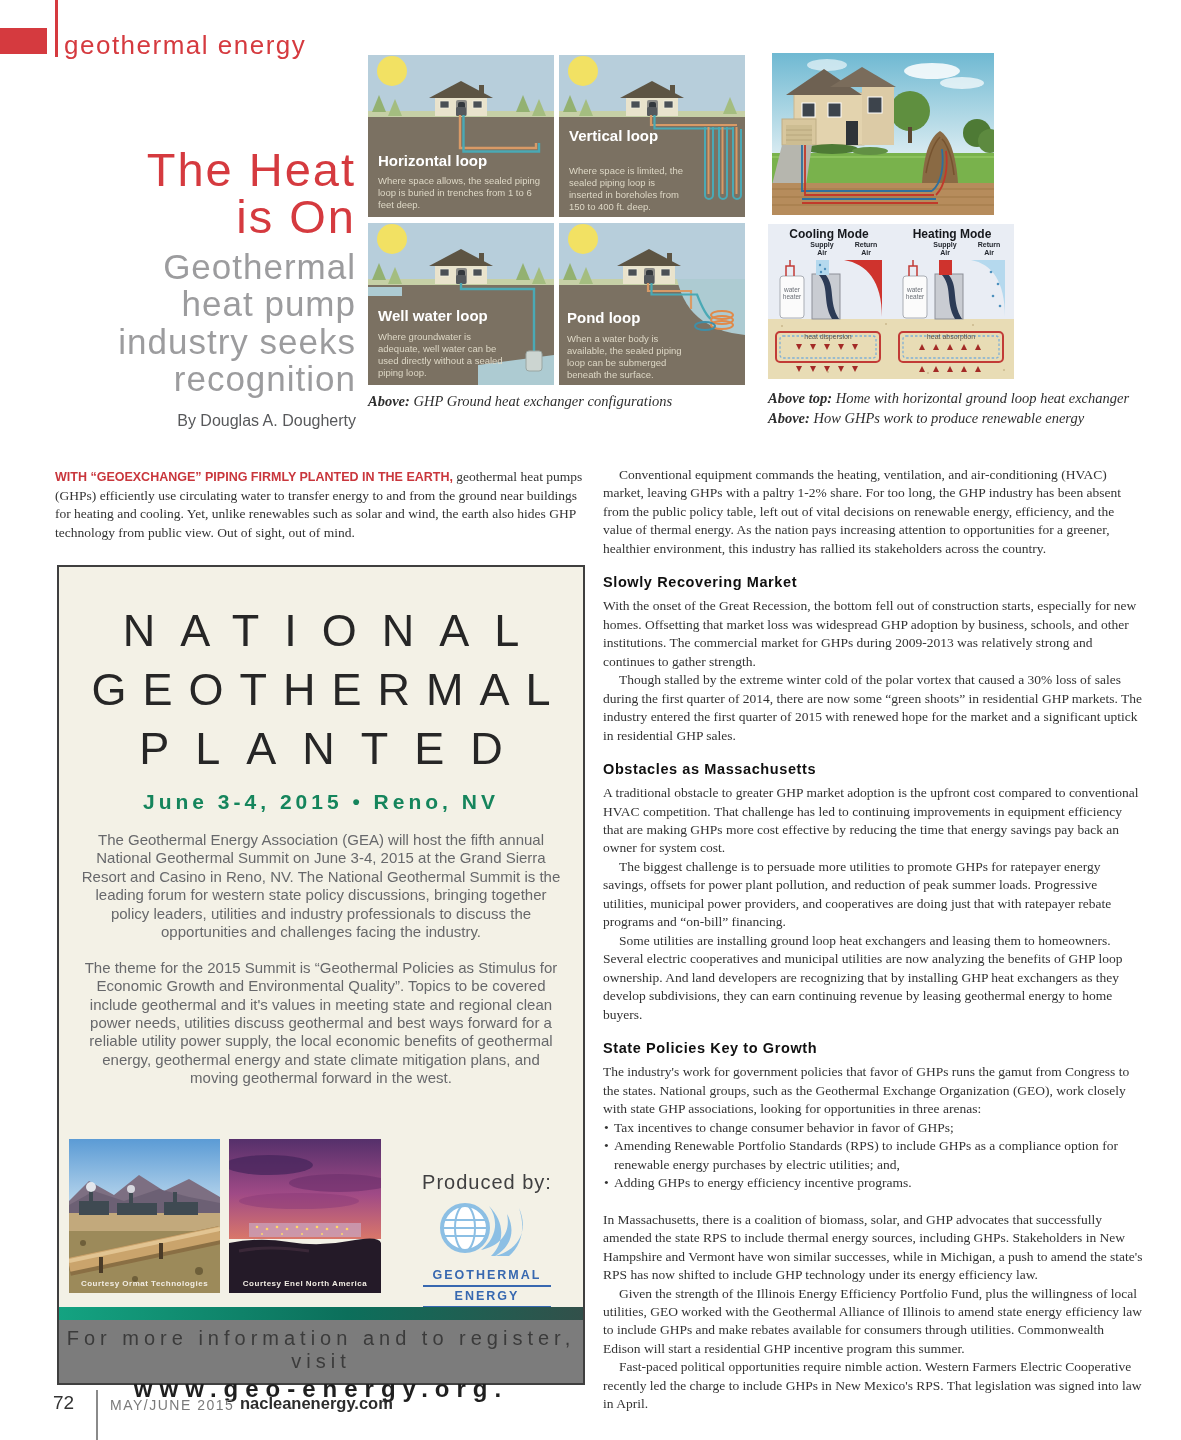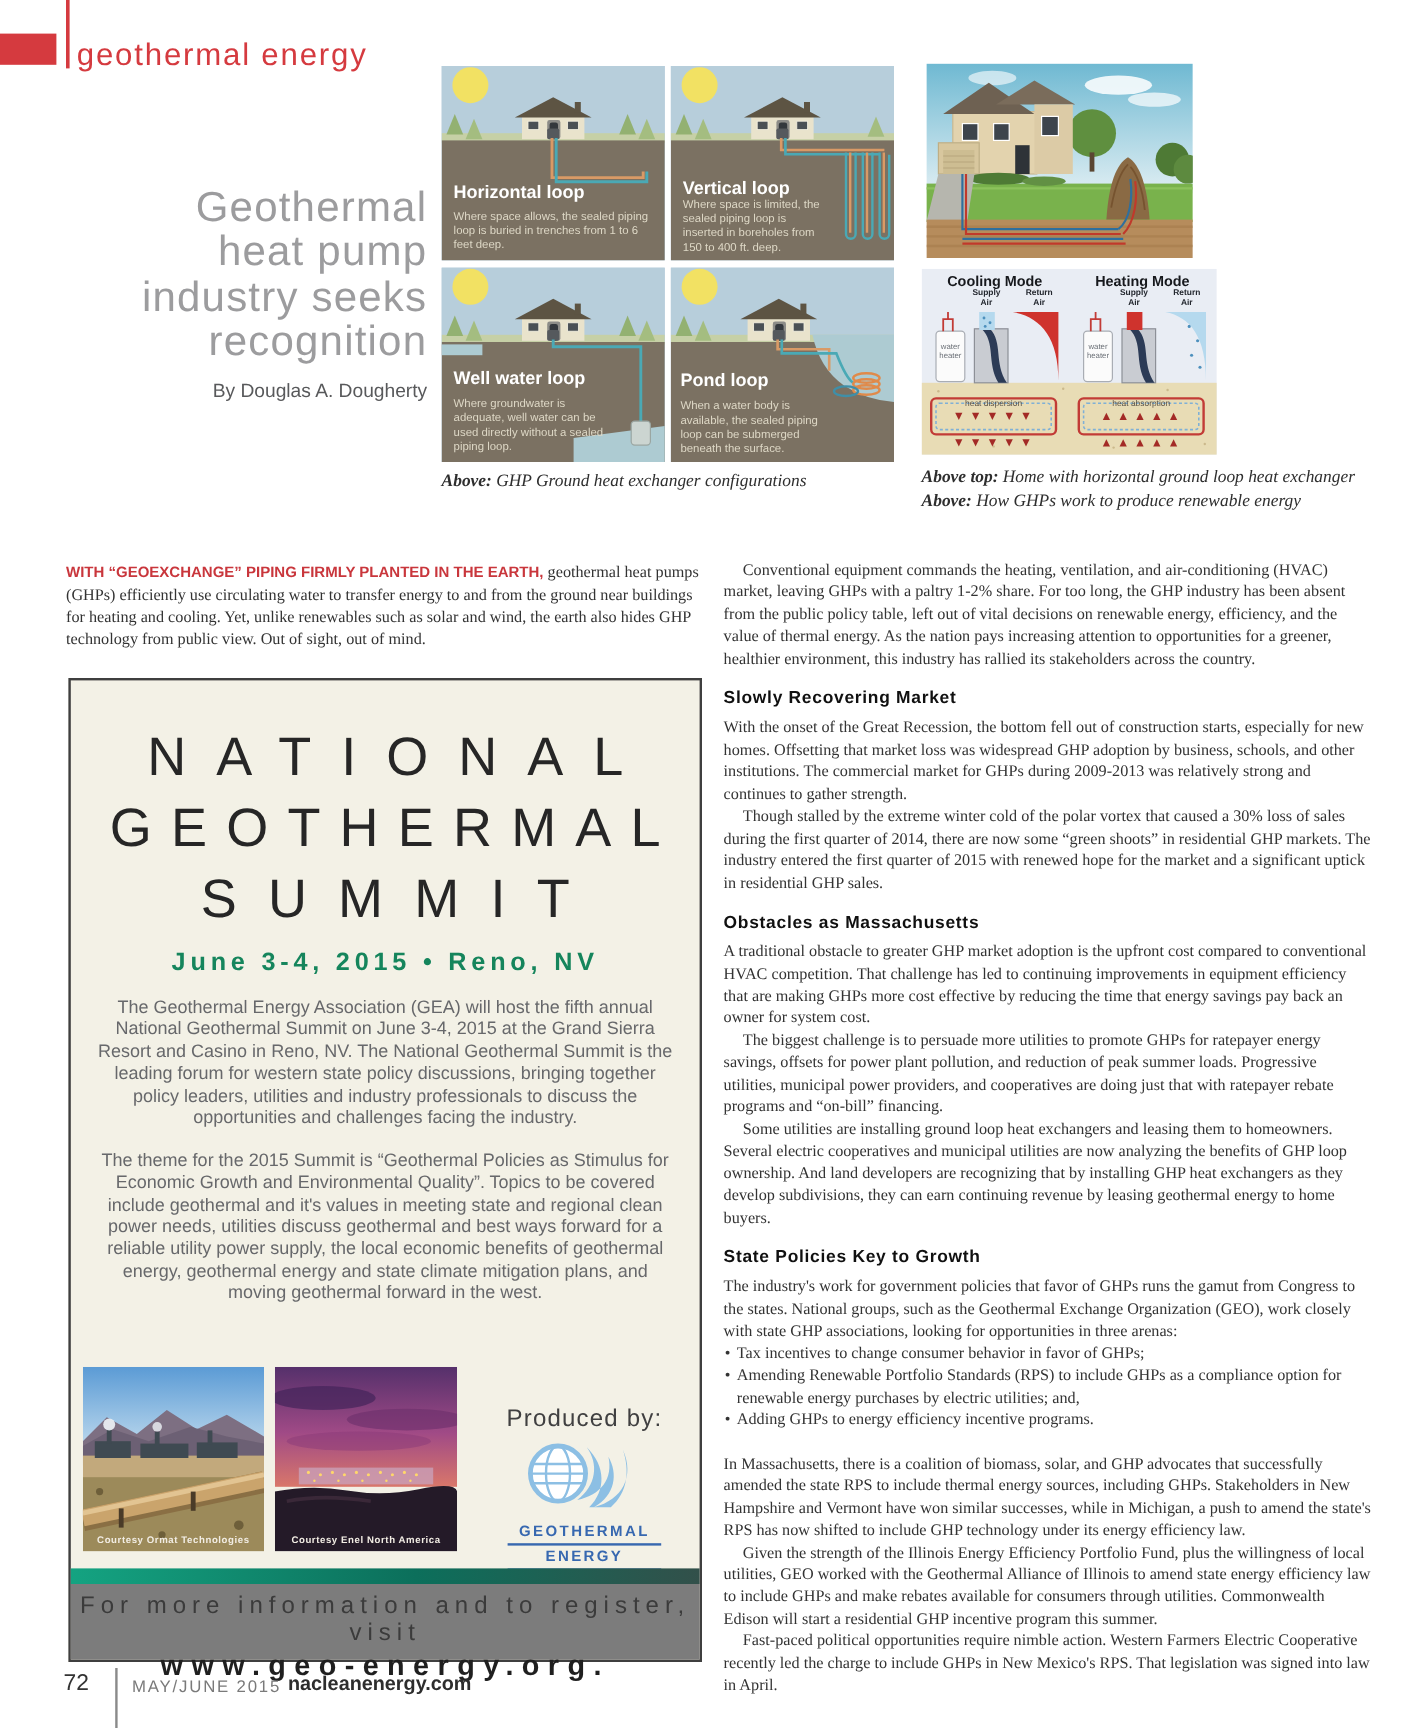--- a/index.html
+++ b/index.html
@@ -95,20 +95,24 @@
   </defs>
 </svg>
 
 <div class="page">
 
   <div class="hdr-red-block"></div>
   <div class="hdr-rule"></div>
   <div class="hdr-label">geothermal energy</div>
 
   <div class="title-block">
+    <div class="main-title">
+      <div>The Heat</div>
+      <div>is On</div>
+    </div>
     <div class="sub-title">
       <div>Geothermal</div>
       <div>heat pump</div>
       <div>industry seeks</div>
       <div>recognition</div>
     </div>
     <div class="byline">By Douglas A. Dougherty</div>
   </div>
 
   <div class="panel-grid">
@@ -147,21 +151,21 @@
         <path d="M95.5,60 V73.5 H174" stroke="#4aa9b5" stroke-width="2.2" fill="none"></path>
         <g stroke-width="2" fill="none">
           <path d="M146,72 V140 a4,4 0 0 0 8,0 V72" stroke="#4aa9b5"></path>
           <path d="M149.5,72 V139" stroke="#d99a66"></path>
           <path d="M160,72 V140 a4,4 0 0 0 8,0 V72" stroke="#4aa9b5"></path>
           <path d="M163.5,72 V139" stroke="#d99a66"></path>
           <path d="M174,72 V140 a4,4 0 0 0 8,0 V74" stroke="#4aa9b5"></path>
           <path d="M177.5,72 V139" stroke="#d99a66"></path>
         </g>
       </svg>
-      <div class="panel-title" style="left:10px; top:94px;">Vertical loop</div>
+      <div class="panel-title" style="left:10px; top:72px;">Vertical loop</div>
       <div class="panel-desc" style="left:10px; top:110px; width:120px;">Where space is limited, the sealed piping loop is inserted in boreholes from 150 to 400 ft. deep.</div>
     </div>
 
     <div class="panel p3">
       <svg width="186" height="162" viewBox="0 0 186 162">
         <rect width="186" height="62" fill="#b7cedb"></rect>
         <circle cx="24" cy="16" r="15" fill="#f2e163"></circle>
         <rect y="56" width="186" height="8" fill="#c6d0a6"></rect>
         <rect y="62" width="186" height="100" fill="#7b7162"></rect>
         <rect y="64" width="34" height="9" fill="#adcbd2"></rect>
@@ -341,21 +345,21 @@
   </div>
 
   <p class="intro">
     <span class="lead">WITH “GEOEXCHANGE” PIPING FIRMLY PLANTED IN THE EARTH,</span><span> geothermal heat pumps (GHPs) efficiently use circulating water to transfer energy to and from the ground near buildings for heating and cooling. Yet, unlike renewables such as solar and wind, the earth also hides GHP technology from public view. Out of sight, out of mind.</span>
   </p>
 
   <div class="ad">
     <div class="ad-title">
       <div class="ad-t1">NATIONAL</div>
       <div class="ad-t2">GEOTHERMAL</div>
-      <div class="ad-t3">SUMMIT</div>
+      <div class="ad-t3">PLANTED</div>
     </div>
     <div class="ad-date">June 3-4, 2015 • Reno, NV</div>
     <p class="ad-p">The Geothermal Energy Association (GEA) will host the fifth annual National Geothermal Summit on June 3-4, 2015 at the Grand Sierra Resort and Casino in Reno, NV. The National Geothermal Summit is the leading forum for western state policy discussions, bringing together policy leaders, utilities and industry professionals to discuss the opportunities and challenges facing the industry.</p>
     <p class="ad-p">The theme for the 2015 Summit is “Geothermal Policies as Stimulus for Economic Growth and Environmental Quality”. Topics to be covered include geothermal and it's values in meeting state and regional clean power needs, utilities discuss geothermal and best ways forward for a reliable utility power supply, the local economic benefits of geothermal energy, geothermal energy and state climate mitigation plans, and moving geothermal forward in the west.</p>
 
     <div class="ad-photo ph1">
       <svg width="151" height="154" viewBox="0 0 151 154">
         <defs>
           <linearGradient id="sk1" x1="0" y1="0" x2="0" y2="1">
             <stop offset="0" stop-color="#5b9bd5"></stop>

